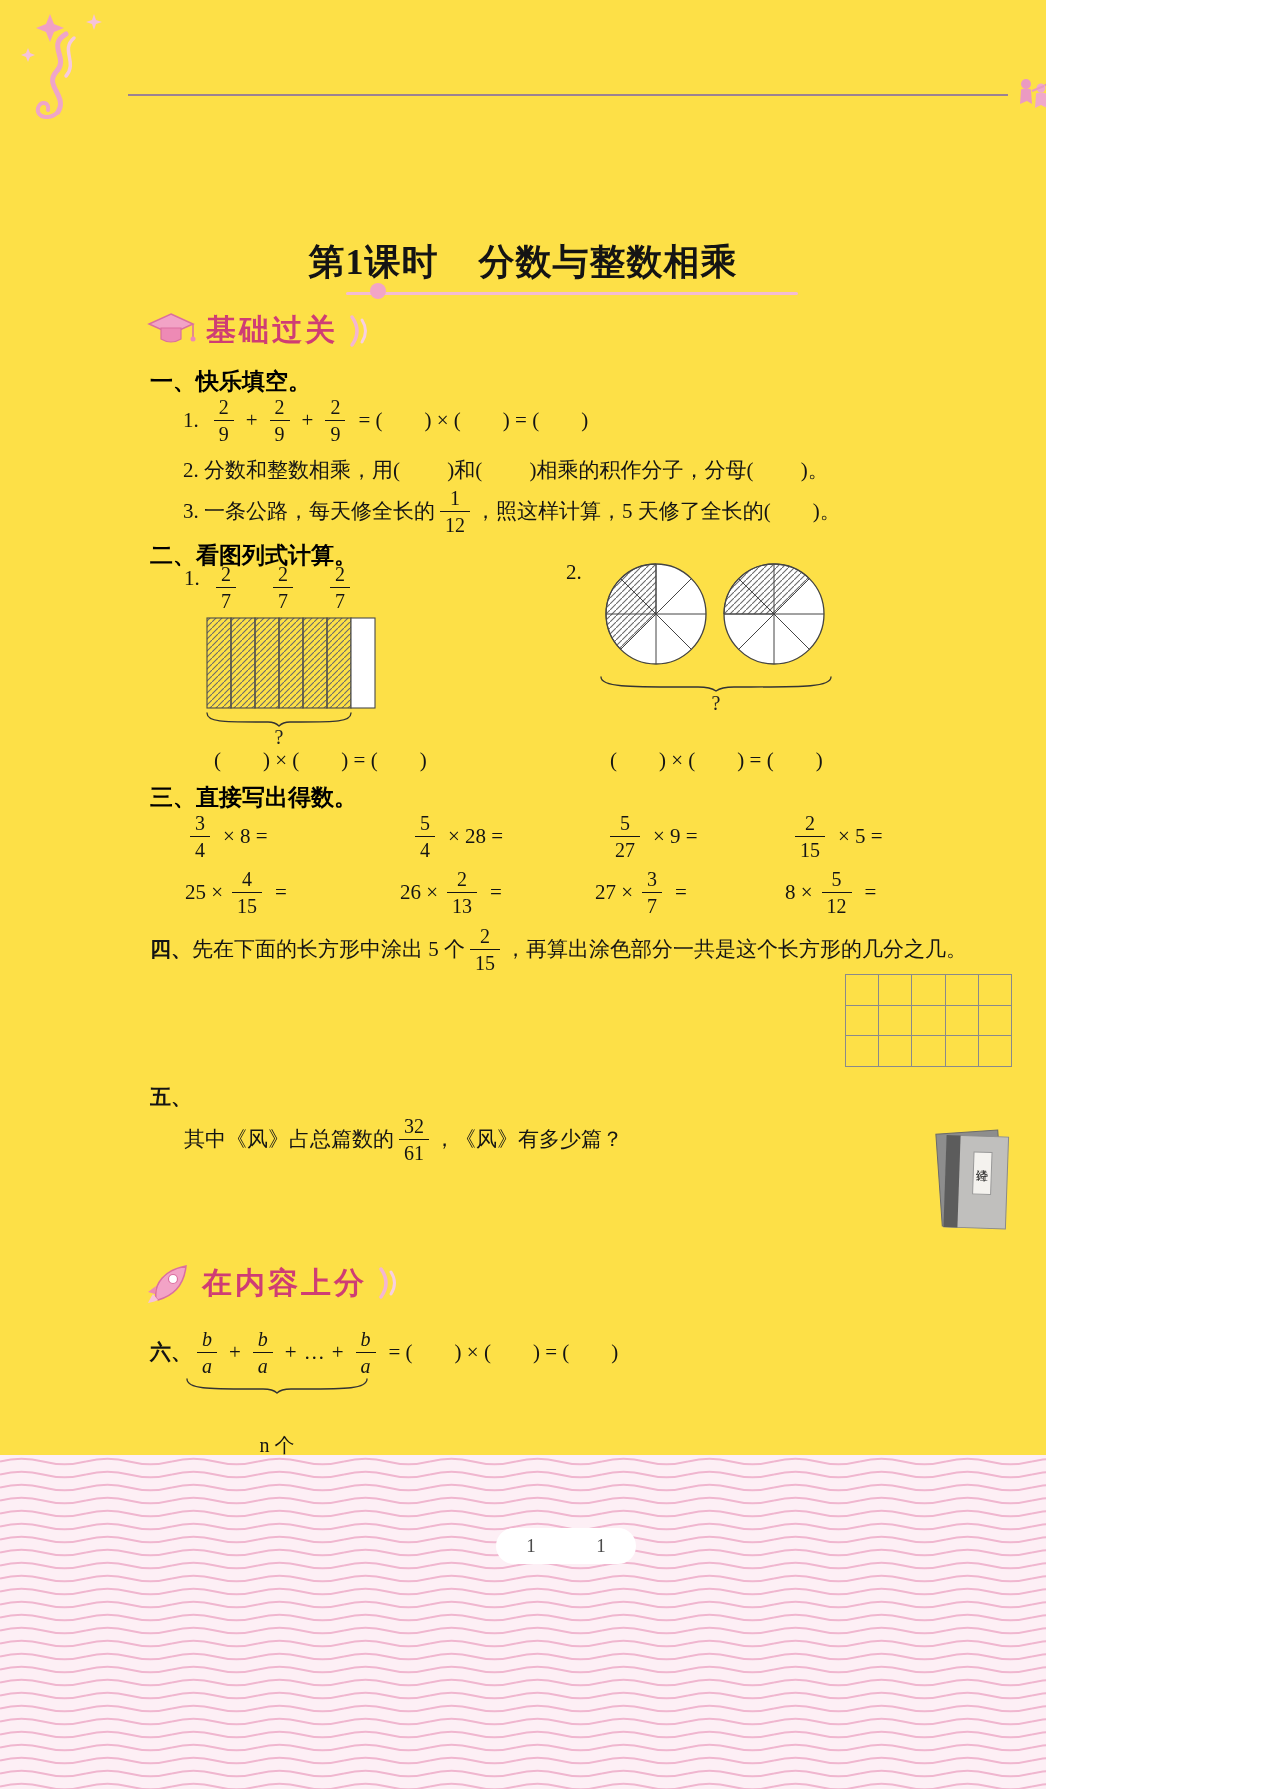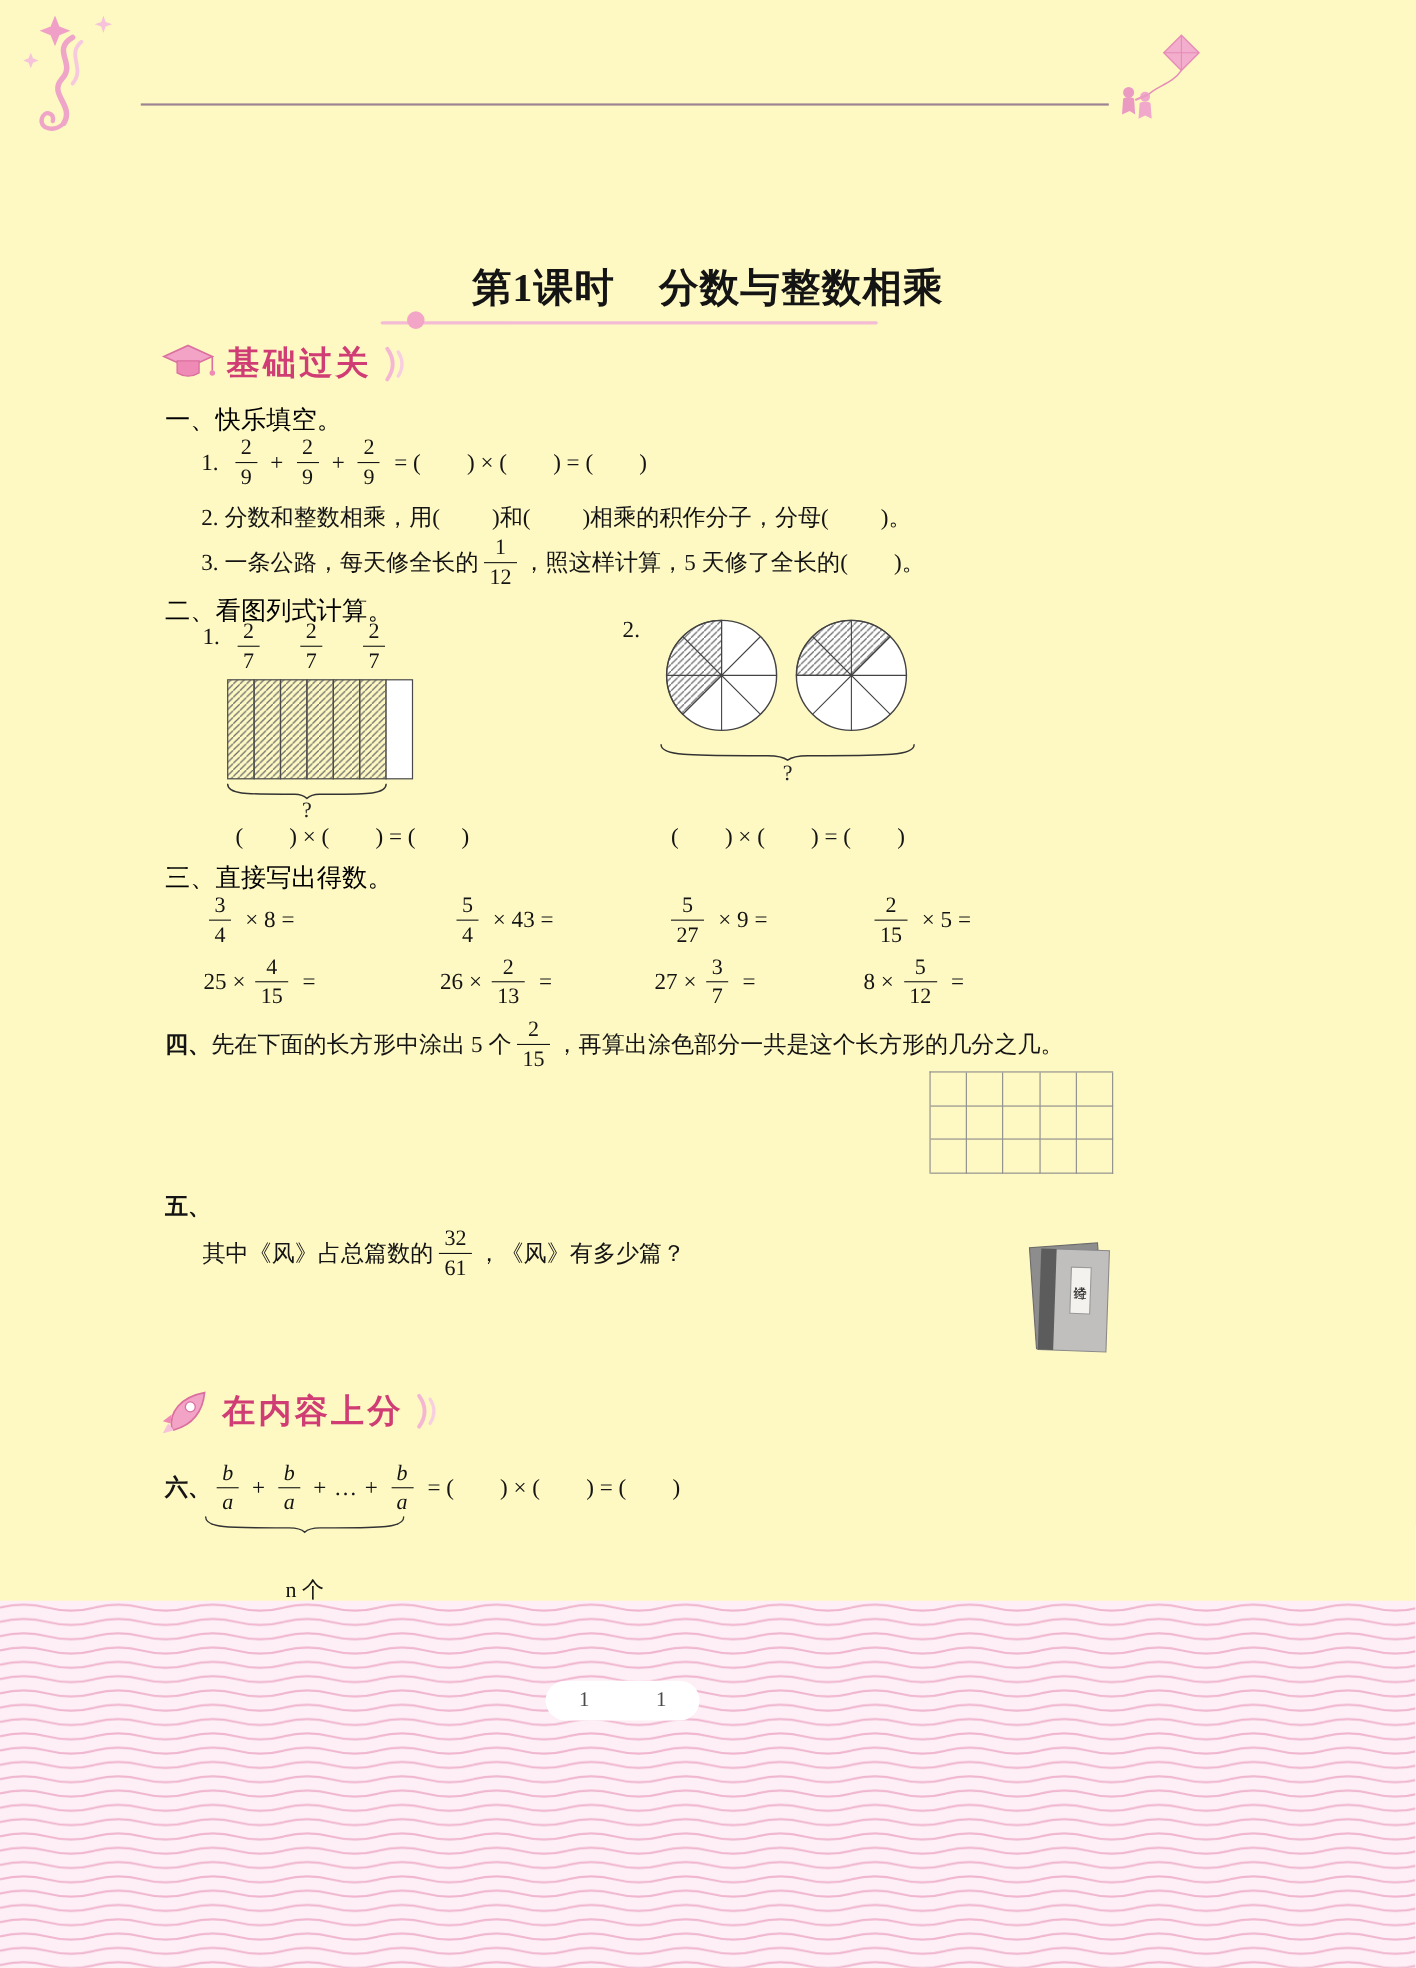--- a/index.html
+++ b/index.html
@@ -1,21 +1,21 @@
 <!DOCTYPE html>
 <html lang="zh"><head>
 <meta charset="utf-8">
 <style>
   html,body{margin:0;padding:0;background:#ffffff;}
-  .page{position:relative;width:1287px;height:1789px;background:#fef9c3;overflow:hidden;
+  .page{position:relative;width:1046px;height:1789px;background:#fde047;overflow:hidden;
         font-family:"Liberation Serif","DejaVu Serif",serif;color:#141414;}
   .abs{position:absolute;}
   .pre{white-space:pre;}
   .sec-heading{position:absolute;font-family:"Liberation Sans","DejaVu Sans",sans-serif;
-        font-weight:400;font-size:23px;color:#000;}
+        font-weight:700;font-size:23px;color:#000;}
   .secno{font-family:"Liberation Sans","DejaVu Sans",sans-serif;font-weight:700;}
   .line{position:absolute;font-size:21px;white-space:pre;}
   .row{position:absolute;display:flex;align-items:center;font-size:21px;}
   .row .gap-r{margin-right:10px;}
   .plus{margin:0 7px;}
   .frac{display:inline-flex;flex-direction:column;align-items:center;line-height:1;
         vertical-align:middle;margin:0 5px;}
   .frac .fn{padding:0 5px 3px;font-size:20px;}
   .frac .fd{padding:3px 5px 0;border-top:1.6px solid #141414;font-size:20px;}
   .frac.math .fn,.frac.math .fd{font-style:italic;}
@@ -242,21 +242,21 @@
         <span class="fn">3</span>
         <span class="fd">4</span>
       </span>
     <span class="mtext">× 8 =</span>
   </div>
   <div id="m1" class="row mul">
     <span class="frac">
         <span class="fn">5</span>
         <span class="fd">4</span>
       </span>
-    <span class="mtext">× 43 =</span>
+    <span class="mtext">× 28 =</span>
   </div>
   <div id="m2" class="row mul">
     <span class="frac">
         <span class="fn">5</span>
         <span class="fd">27</span>
       </span>
     <span class="mtext">× 9 =</span>
   </div>
   <div id="m3" class="row mul">
     <span class="frac">

